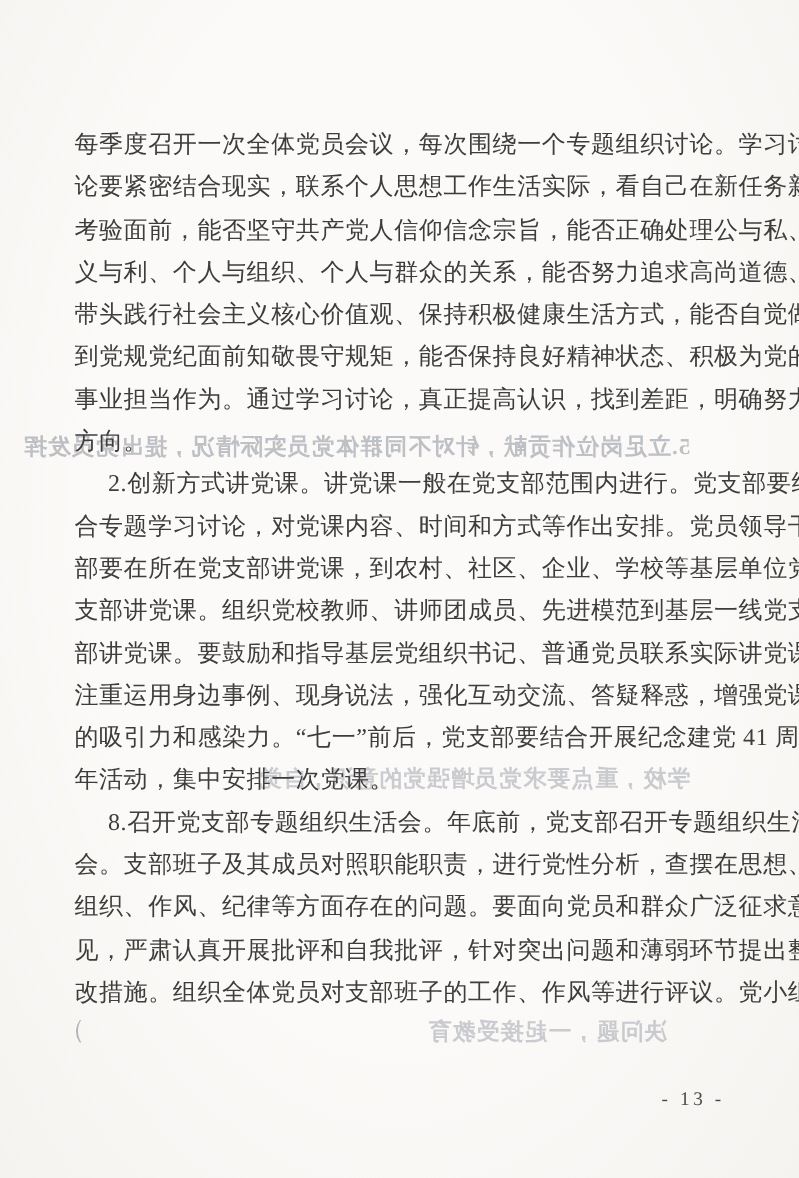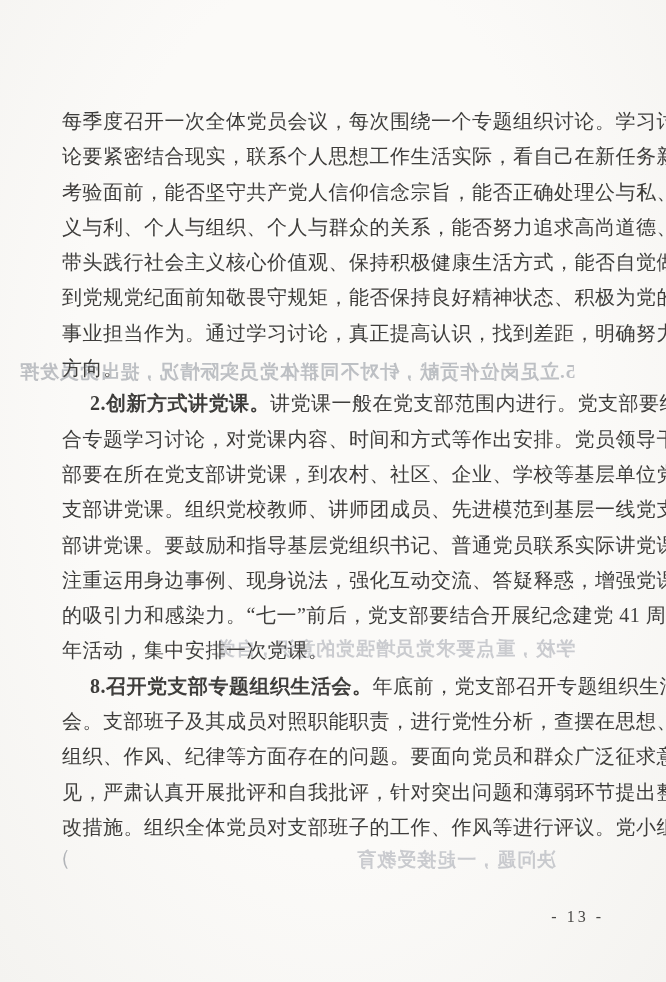--- a/index.html
+++ b/index.html
@@ -38,21 +38,21 @@
     text-justify: inter-character;
   }
   .line.end {
     text-align: left;
     text-align-last: left;
   }
   .line.indent {
     text-indent: 28px;
   }
   .lead {
-    font-weight: 700;
+    font-weight: 400;
   }
   
   .bleed {
     position: absolute;
     white-space: nowrap;
     transform: scaleX(-1);
     pointer-events: none;
     letter-spacing: 1px;
   }
   .bleed-1 {

